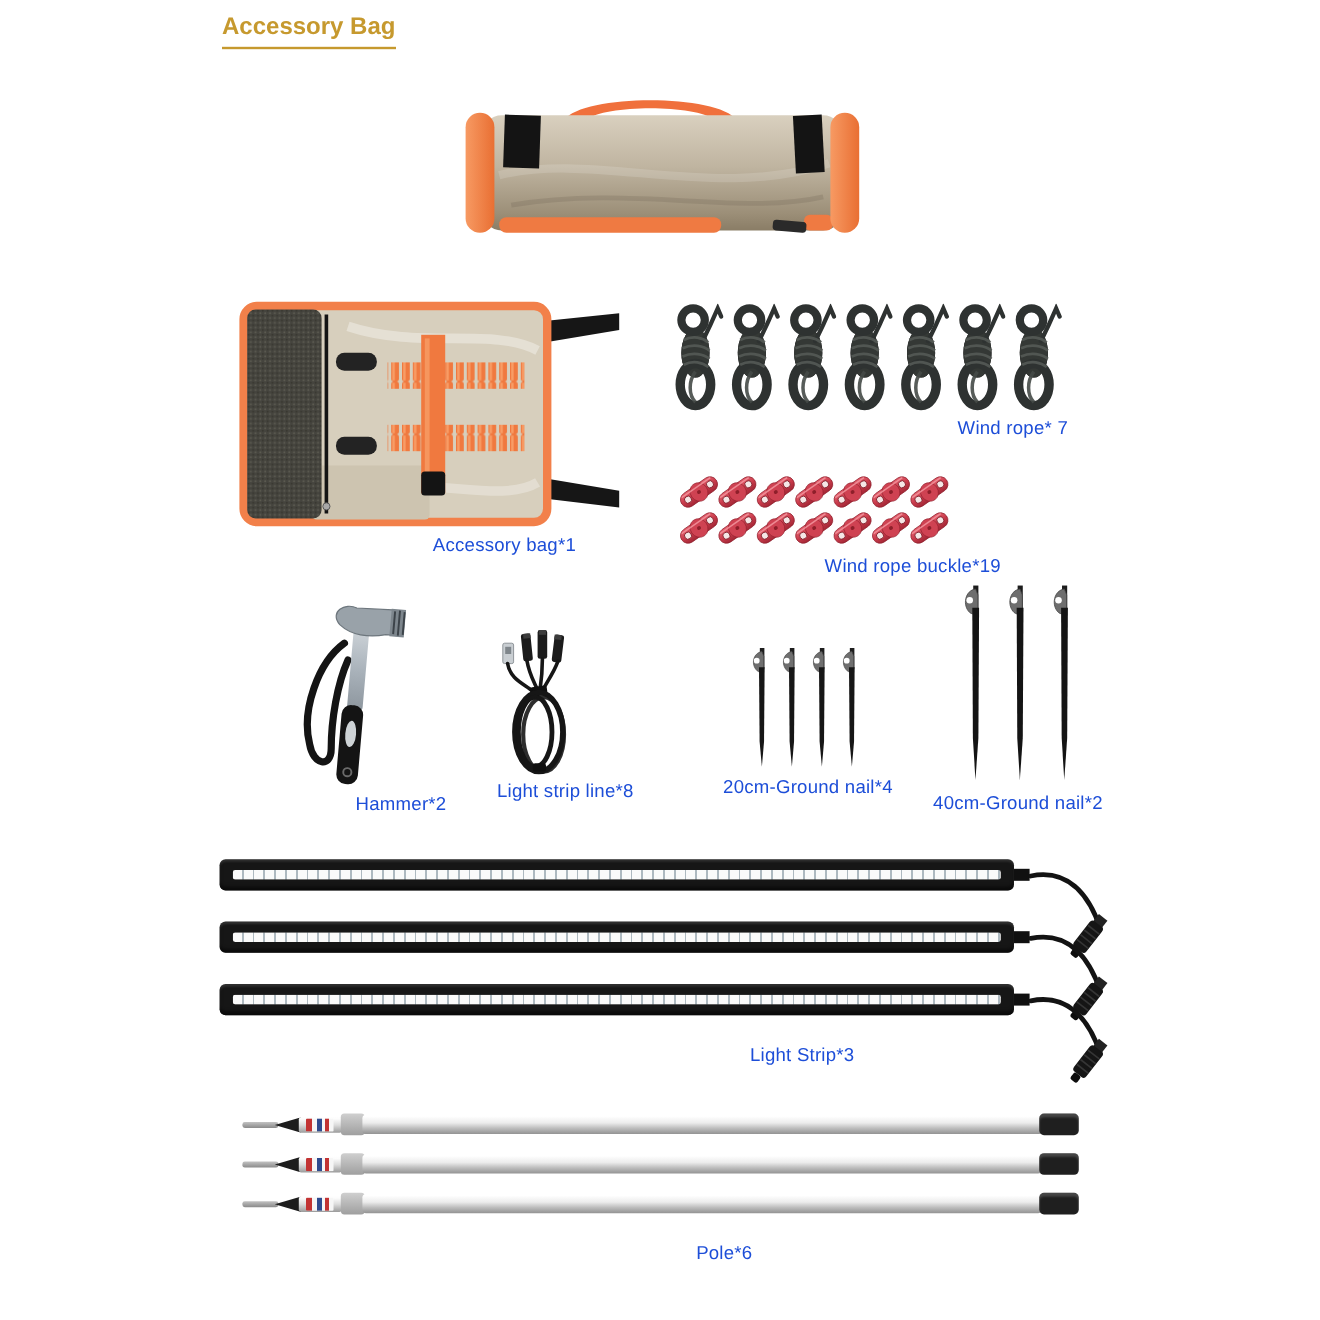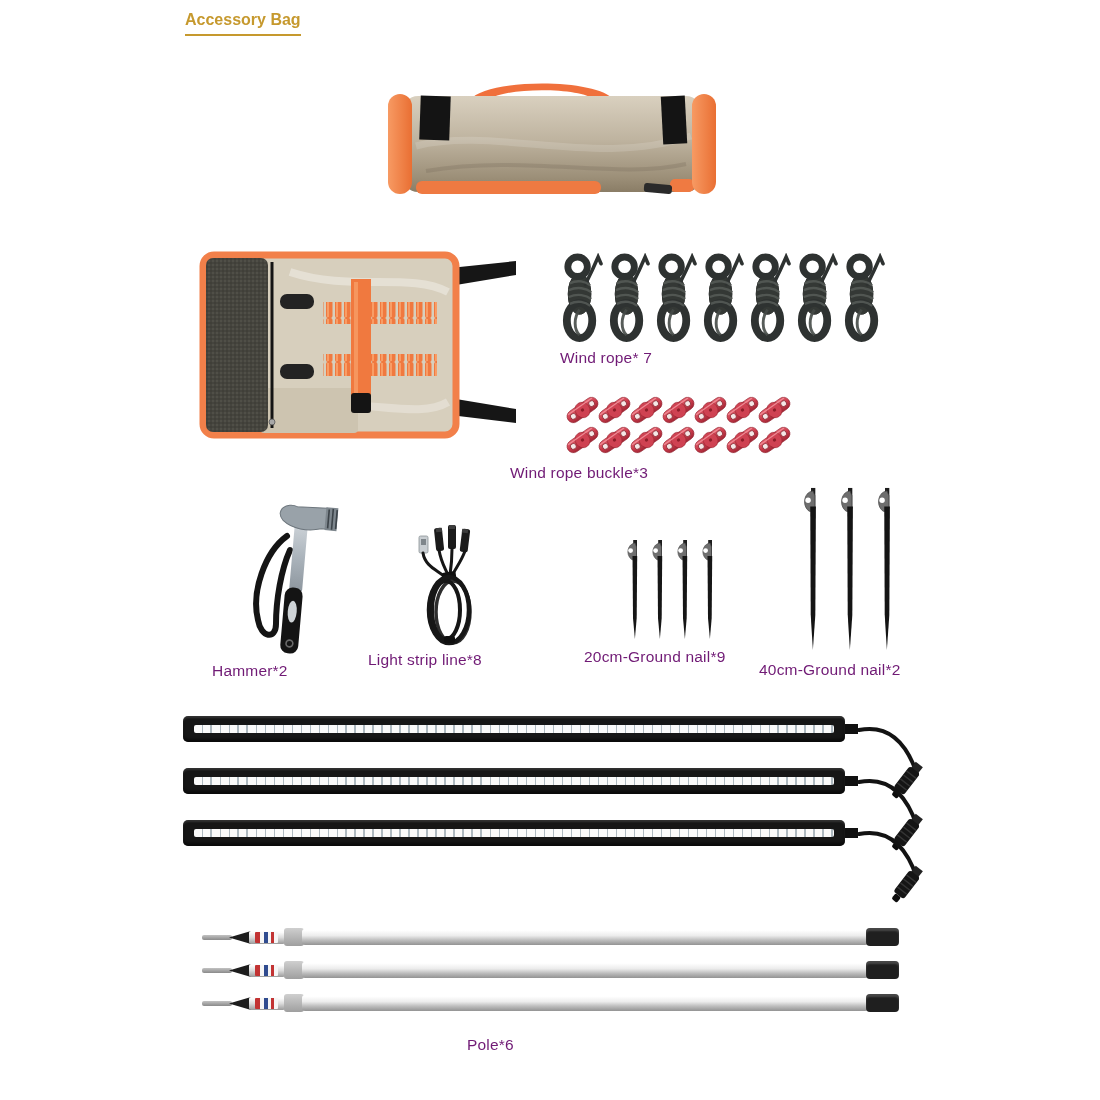--- a/index.html
+++ b/index.html
@@ -1,20 +1,20 @@
 <!DOCTYPE html>
 <html><head>
 <meta charset="utf-8">
 <style>
   html,body{margin:0;padding:0;background:#fff;}
   #stage{position:relative;width:1100px;height:1100px;background:#ffffff;overflow:hidden;
          font-family:"Liberation Sans", sans-serif;}
   .abs{position:absolute;}
-  .cap{position:absolute;color:#701a75;font-size:15.5px;text-align:left;letter-spacing:.2px;}
-  #page-title{position:absolute;left:185px;top:10px;font-size:16px;font-weight:bold;
+  .cap{position:absolute;color:#1d4ed8;font-size:15.5px;text-align:right;letter-spacing:.2px;}
+  #page-title{position:absolute;left:185px;top:10px;font-size:20px;font-weight:bold;
               color:#C6992E;border-bottom:2px solid #C6992E;padding-bottom:5px;line-height:1.2;}
   svg{overflow:visible;display:block;}
   .rope-row{position:absolute;left:560px;top:252px;display:flex;gap:4px;}
   .buckle-wrap{position:absolute;left:566px;top:395px;width:228px;display:flex;flex-wrap:wrap;row-gap:0px;}
   .buckle-wrap svg{margin:0 -0.5px;}
   .nails20{position:absolute;left:623px;top:538px;display:flex;gap:3px;}
   .nails40{position:absolute;left:799px;top:486px;display:flex;gap:11px;}
   .strips{position:absolute;left:183px;top:716px;display:flex;flex-direction:column;gap:25px;}
   .strip{position:relative;width:760px;height:27px;}
   .strip .bar{position:absolute;left:0;top:0;width:662px;height:26px;background:#161616;border-radius:5px;
@@ -143,20 +143,21 @@
     <line x1="72" y1="10" x2="72" y2="176" stroke="#141414" stroke-width="3"></line>
     <circle cx="72" cy="170" r="3" fill="#a8a8a8" stroke="#555" stroke-width="0.8"></circle>
     <rect x="123" y="50" width="114" height="22" fill="url(#loopPat)"></rect>
     <rect x="123" y="102" width="114" height="22" fill="url(#loopPat)"></rect>
     <rect x="151" y="27" width="20" height="132" fill="#f0793f"></rect>
     <rect x="154" y="30" width="4" height="124" fill="#f89d66" opacity="0.8"></rect>
     <rect x="151" y="141" width="20" height="20" rx="3" fill="#141414"></rect>
     <rect x="80" y="42" width="34" height="15" rx="7" fill="#232323"></rect>
     <rect x="80" y="112" width="34" height="15" rx="7" fill="#232323"></rect>
   </svg>
+  <div class="cap" style="left:200px;top:446px;width:280px">Accessory bag*1</div>
 
   <div class="rope-row">
     <svg width="43" height="92" viewBox="0 0 44 92">
       <use href="#sym-rope"></use>
     </svg>
   <svg width="43" height="92" viewBox="0 0 44 92">
       <use href="#sym-rope"></use>
     </svg>
       <svg width="43" height="92" viewBox="0 0 44 92">
       <use href="#sym-rope"></use>
@@ -213,21 +214,21 @@
       <svg width="33" height="30" viewBox="0 0 34 30">
       <use href="#sym-buckle"></use>
     </svg>
       <svg width="33" height="30" viewBox="0 0 34 30">
       <use href="#sym-buckle"></use>
     </svg>
       <svg width="33" height="30" viewBox="0 0 34 30">
       <use href="#sym-buckle"></use>
     </svg>
     </div>
-  <div class="cap" style="left:510px;top:464px;width:324px">Wind rope buckle*3</div>
+  <div class="cap" style="left:510px;top:464px;width:324px">Wind rope buckle*19</div>
 
   <svg class="abs" style="left:243px;top:500px" width="96" height="158" viewBox="0 0 96 158">
     <path d="M44 36 C22 52 8 92 15 120 C18 138 33 140 33 124 C33 100 38 70 47 50" fill="none" stroke="#141414" stroke-width="6" stroke-linecap="round"></path>
     <g transform="rotate(5 55 80)">
       <rect x="47" y="24" width="13" height="68" rx="3" fill="url(#handleGrad)"></rect>
       <path d="M35 22 C25 12 38 3 48 7 L78 6 L88 10 L88 27 L74 27 C60 31 45 30 35 22 Z" fill="#99a2a9" stroke="#6d767d" stroke-width="1"></path>
       <rect x="77" y="5" width="12" height="23" fill="#7d868d"></rect>
       <g stroke="#3c4349" stroke-width="1.6">
           <line x1="80" y1="7" x2="80" y2="26"></line>
           <line x1="84" y1="6" x2="84" y2="27"></line>
@@ -276,21 +277,21 @@
   <svg width="22" height="104" viewBox="0 0 22 104">
       <use href="#sym-nail-s"></use>
     </svg>
       <svg width="22" height="104" viewBox="0 0 22 104">
       <use href="#sym-nail-s"></use>
     </svg>
       <svg width="22" height="104" viewBox="0 0 22 104">
       <use href="#sym-nail-s"></use>
     </svg>
     </div>
-  <div class="cap" style="left:584px;top:648px;width:160px">20cm-Ground nail*9</div>
+  <div class="cap" style="left:584px;top:648px;width:160px">20cm-Ground nail*4</div>
 
   <div class="nails40">
     <svg width="26" height="168" viewBox="0 0 26 172">
       <use href="#sym-nail-l"></use>
     </svg>
   <svg width="26" height="168" viewBox="0 0 26 172">
       <use href="#sym-nail-l"></use>
     </svg>
       <svg width="26" height="168" viewBox="0 0 26 172">
       <use href="#sym-nail-l"></use>
@@ -350,20 +351,21 @@
               <line x1="-6" y1="6" x2="6" y2="6"></line>
               <line x1="-6" y1="11" x2="6" y2="11"></line>
               <line x1="-6" y1="16" x2="6" y2="16"></line>
               <line x1="-6" y1="21" x2="6" y2="21"></line>
             </g>
           <rect x="-3.5" y="27" width="7" height="7" rx="2" fill="#0d0d0d"></rect>
         </g>
       </svg>
     </div>
     </div>
+  <div class="cap" style="left:382px;top:871px;width:330px">Light Strip*3</div>
 
   <div class="poles">
     <div class="pole">
       <div class="pin"></div>
       <div class="cone"></div>
       <div class="ferrule"></div>
       <div class="sticker"></div>
       <div class="collar"></div>
       <div class="tube"></div>
       <div class="cap-end"></div>

